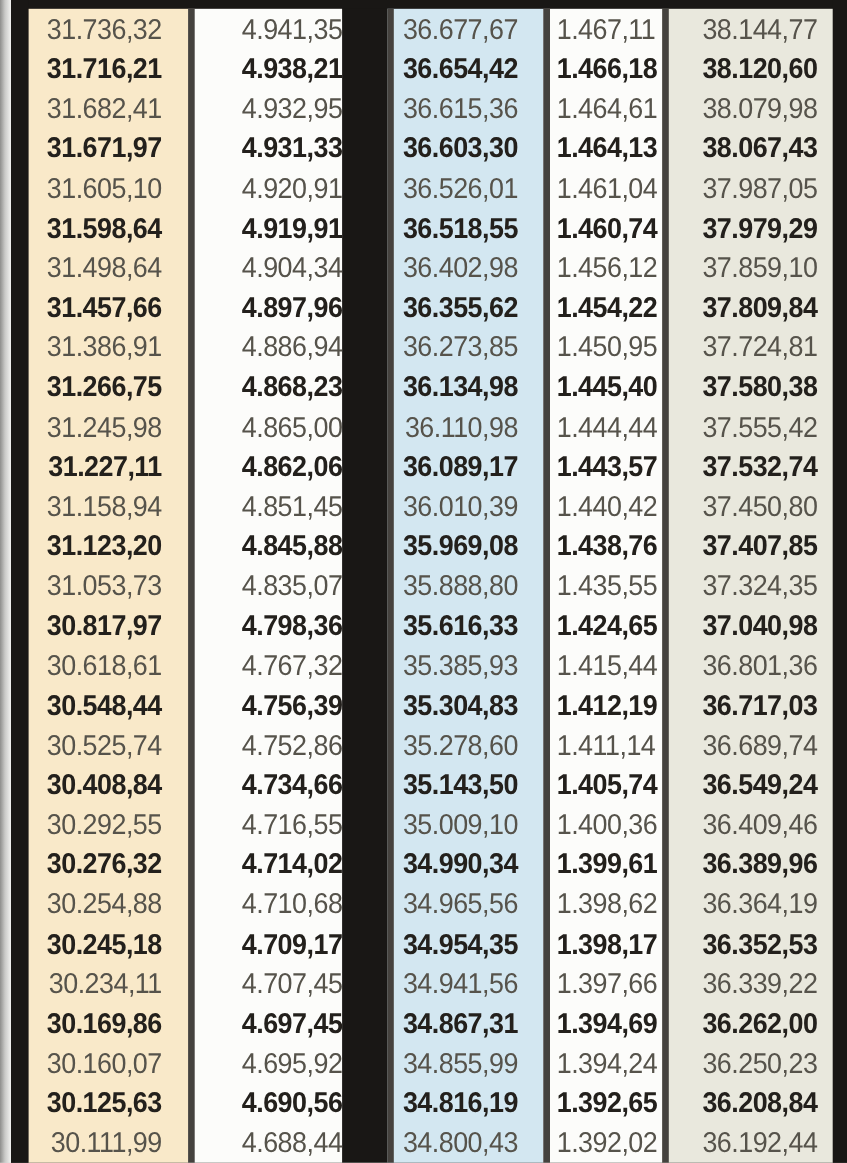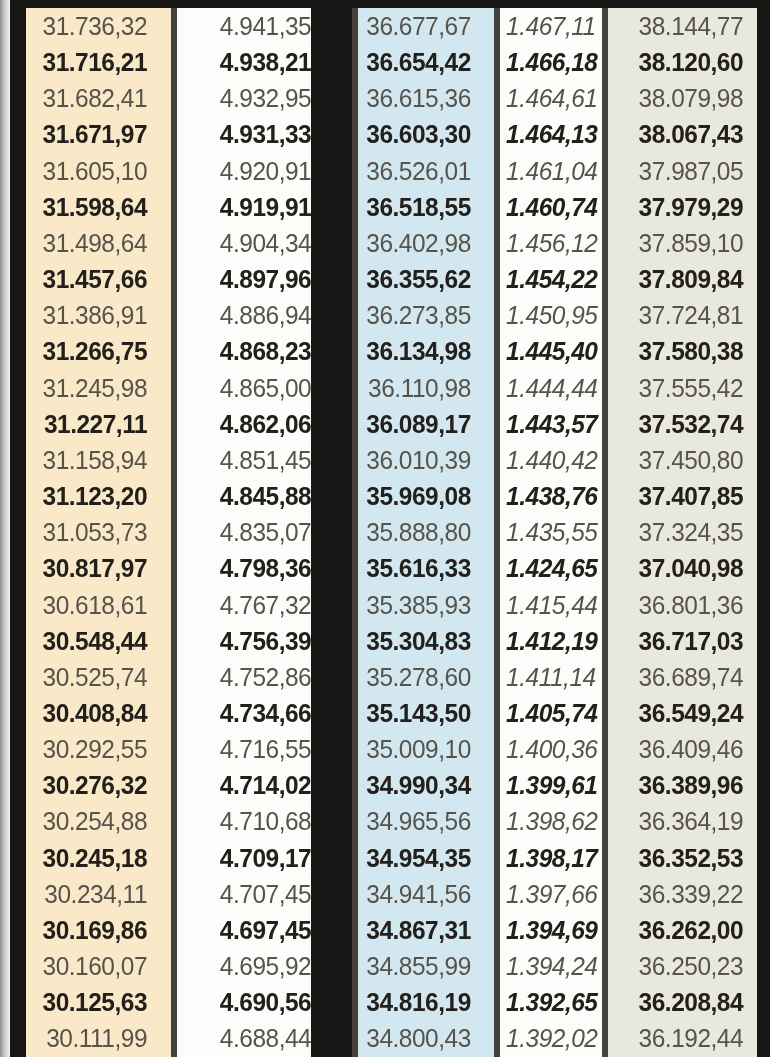--- a/index.html
+++ b/index.html
@@ -37,21 +37,21 @@
   .col {
     box-sizing: border-box;
     display: flex;
     flex-direction: column;
     height: 100%;
   }
   .col + .col { border-left: 6px solid #45423e; }
   .col:nth-child(1) { width: 158px; }
   .col:nth-child(2) { width: 140px; }
   .col:nth-child(3) { width: 153px; }
-  .col:nth-child(4) { width: 108px; font-style: italic; }
+  .col:nth-child(4) { width: 108px; }
   .col:nth-child(5) { width: 168px; }
   .cell {
     height: 36.17px;
     line-height: 36.6px;
     text-align: right;
     font-size: 26px;
     letter-spacing: -0.5px;
     color: #56534b;
     white-space: nowrap;
     transform: scaleX(0.94);

